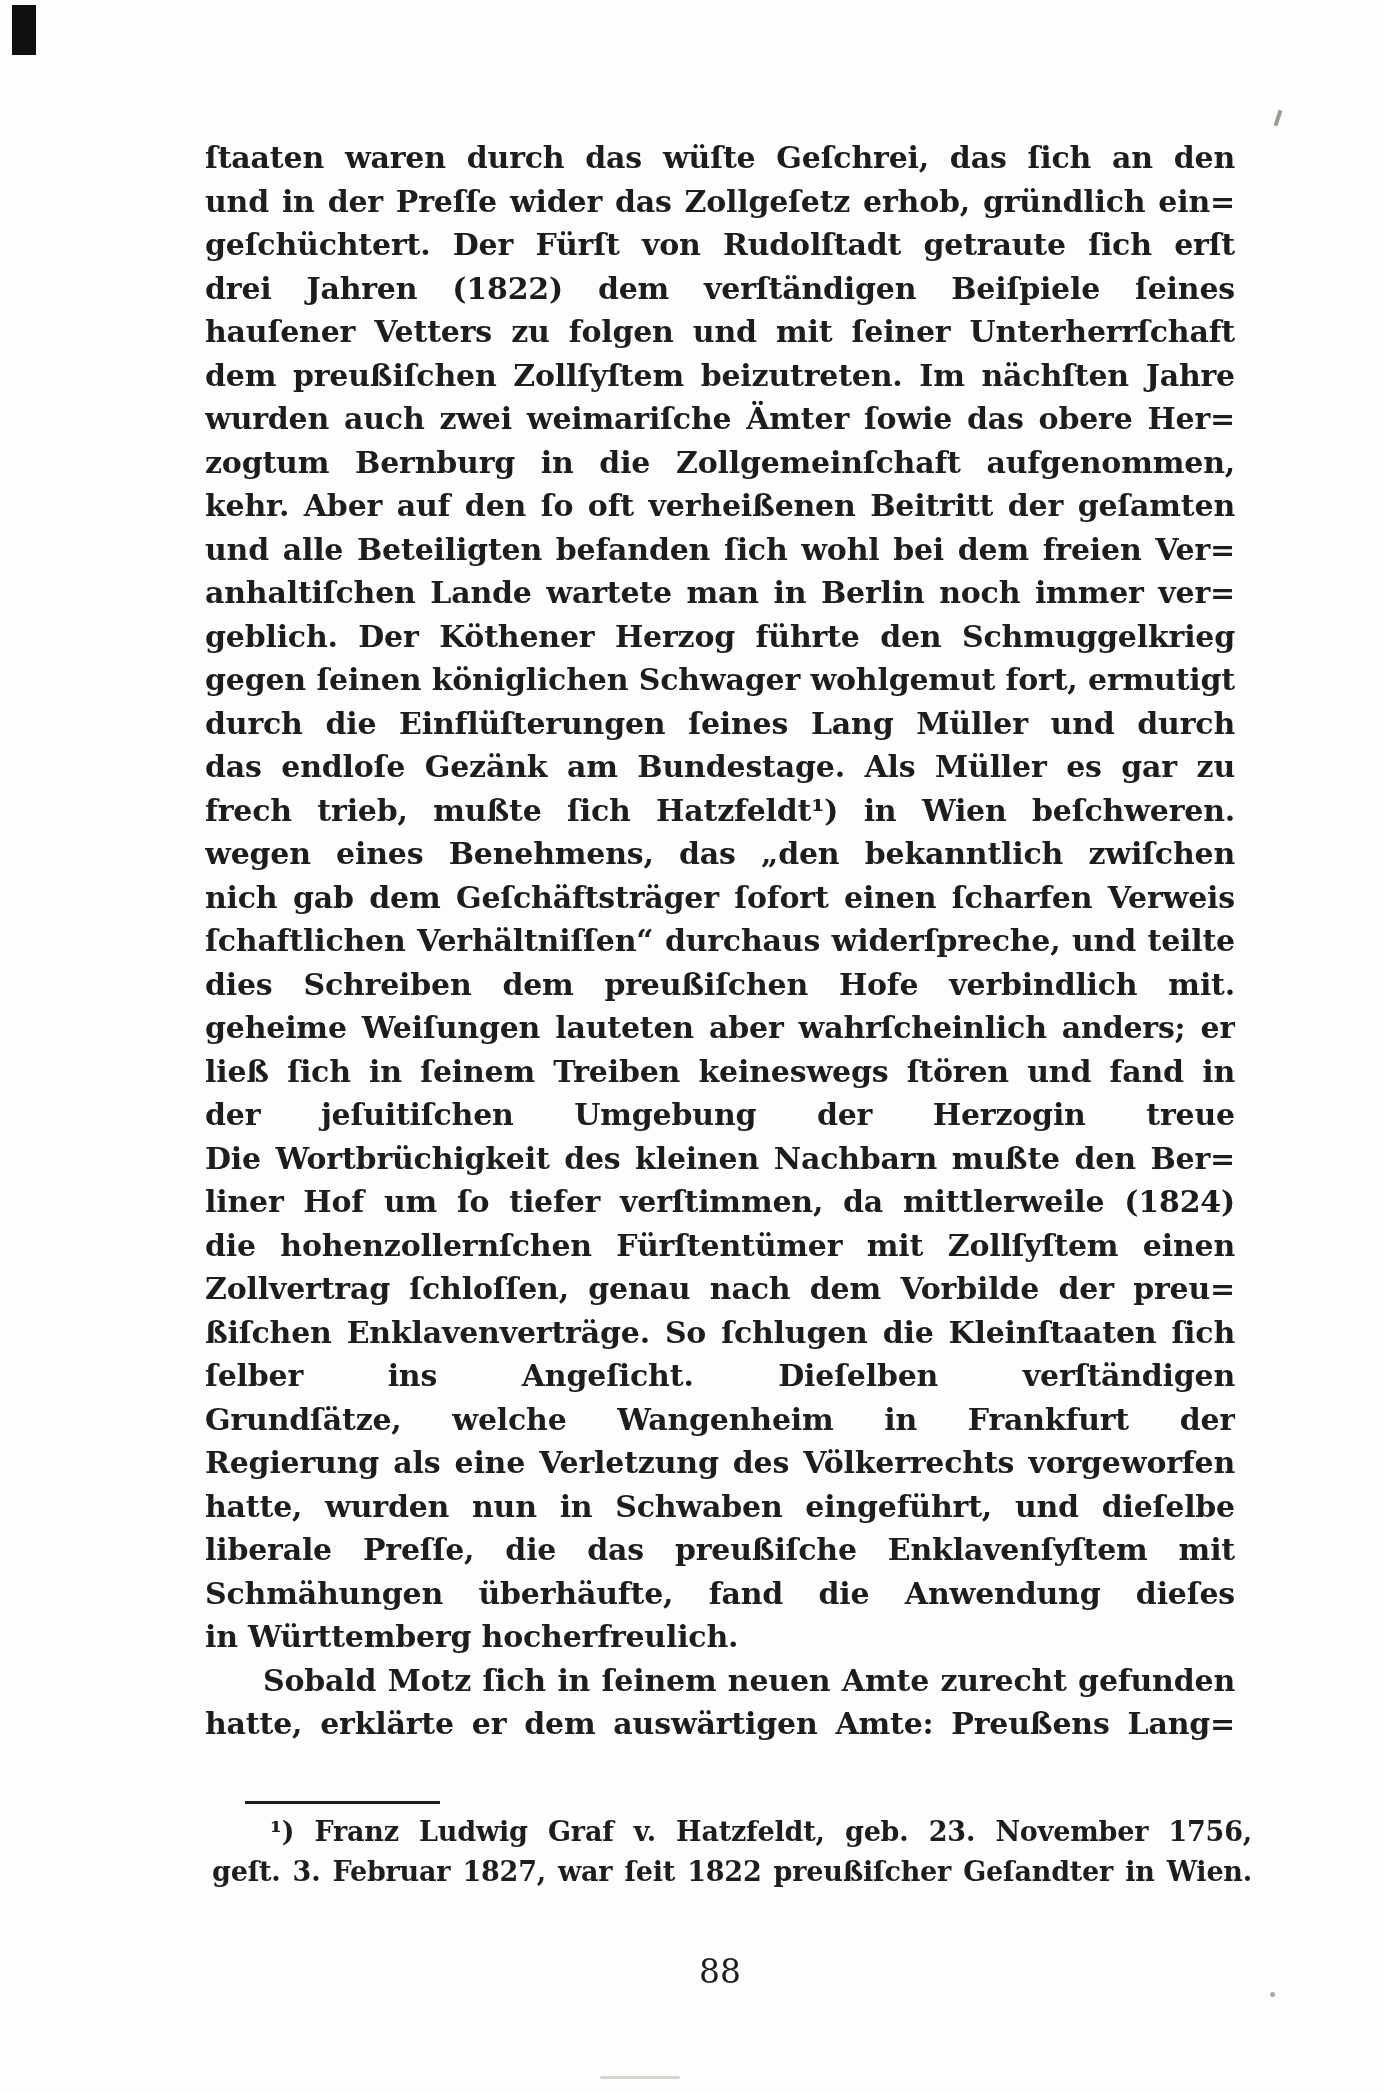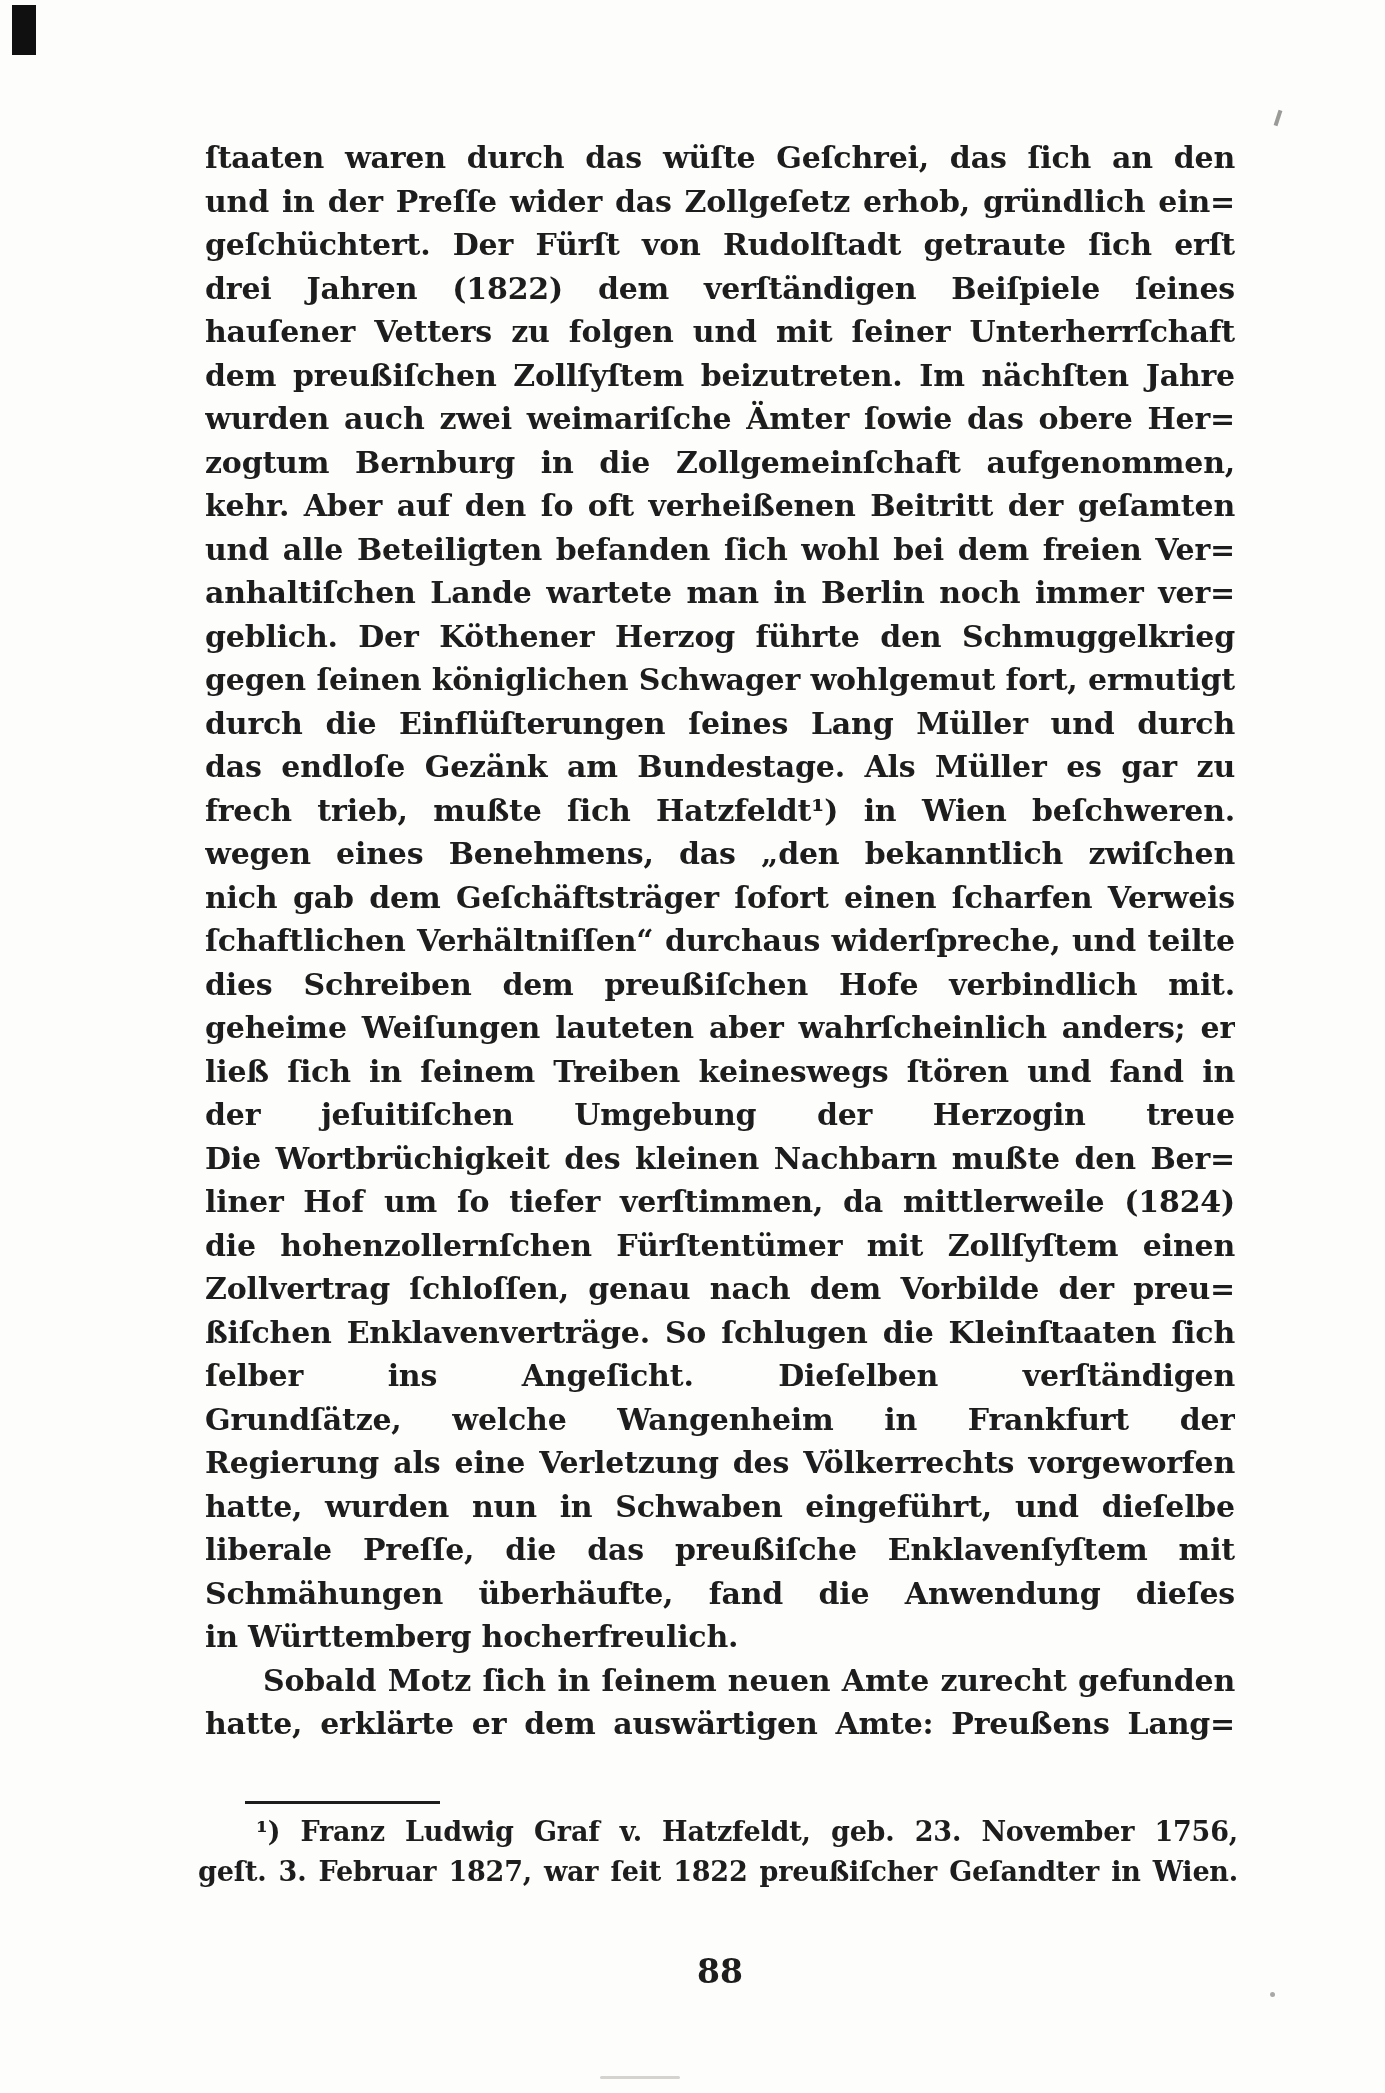--- a/index.html
+++ b/index.html
@@ -45,21 +45,21 @@
     overflow: hidden;
     white-space: nowrap; 
   }
   
   .line { white-space: normal; }
   .line-last { text-align-last: left; }
   .indent { text-indent: 58px; }
 
   .footnote {
     position: absolute;
-    left: 198px;
+    left: 212px;
     top: 1812px;
     width: 1040px;
   }
   .footnote .line {
     font-size: 27px;
     line-height: 40px;
     height: 40px;
   }
   .footnote-rule {
     position: absolute;
@@ -69,21 +69,21 @@
     height: 3px;
     background: #1d1d1d;
   }
   .page-number {
     position: absolute;
     left: 205px;
     top: 1952px;
     width: 1030px;
     text-align: center;
     font-size: 33px;
-    font-weight: 700;
+    font-weight: 400;
     color: #1d1d1d;
   }
   
   .artifact-tick {
     position: absolute;
     left: 1276px;
     top: 110px;
     width: 4px;
     height: 16px;
     background: #9a9a96;

